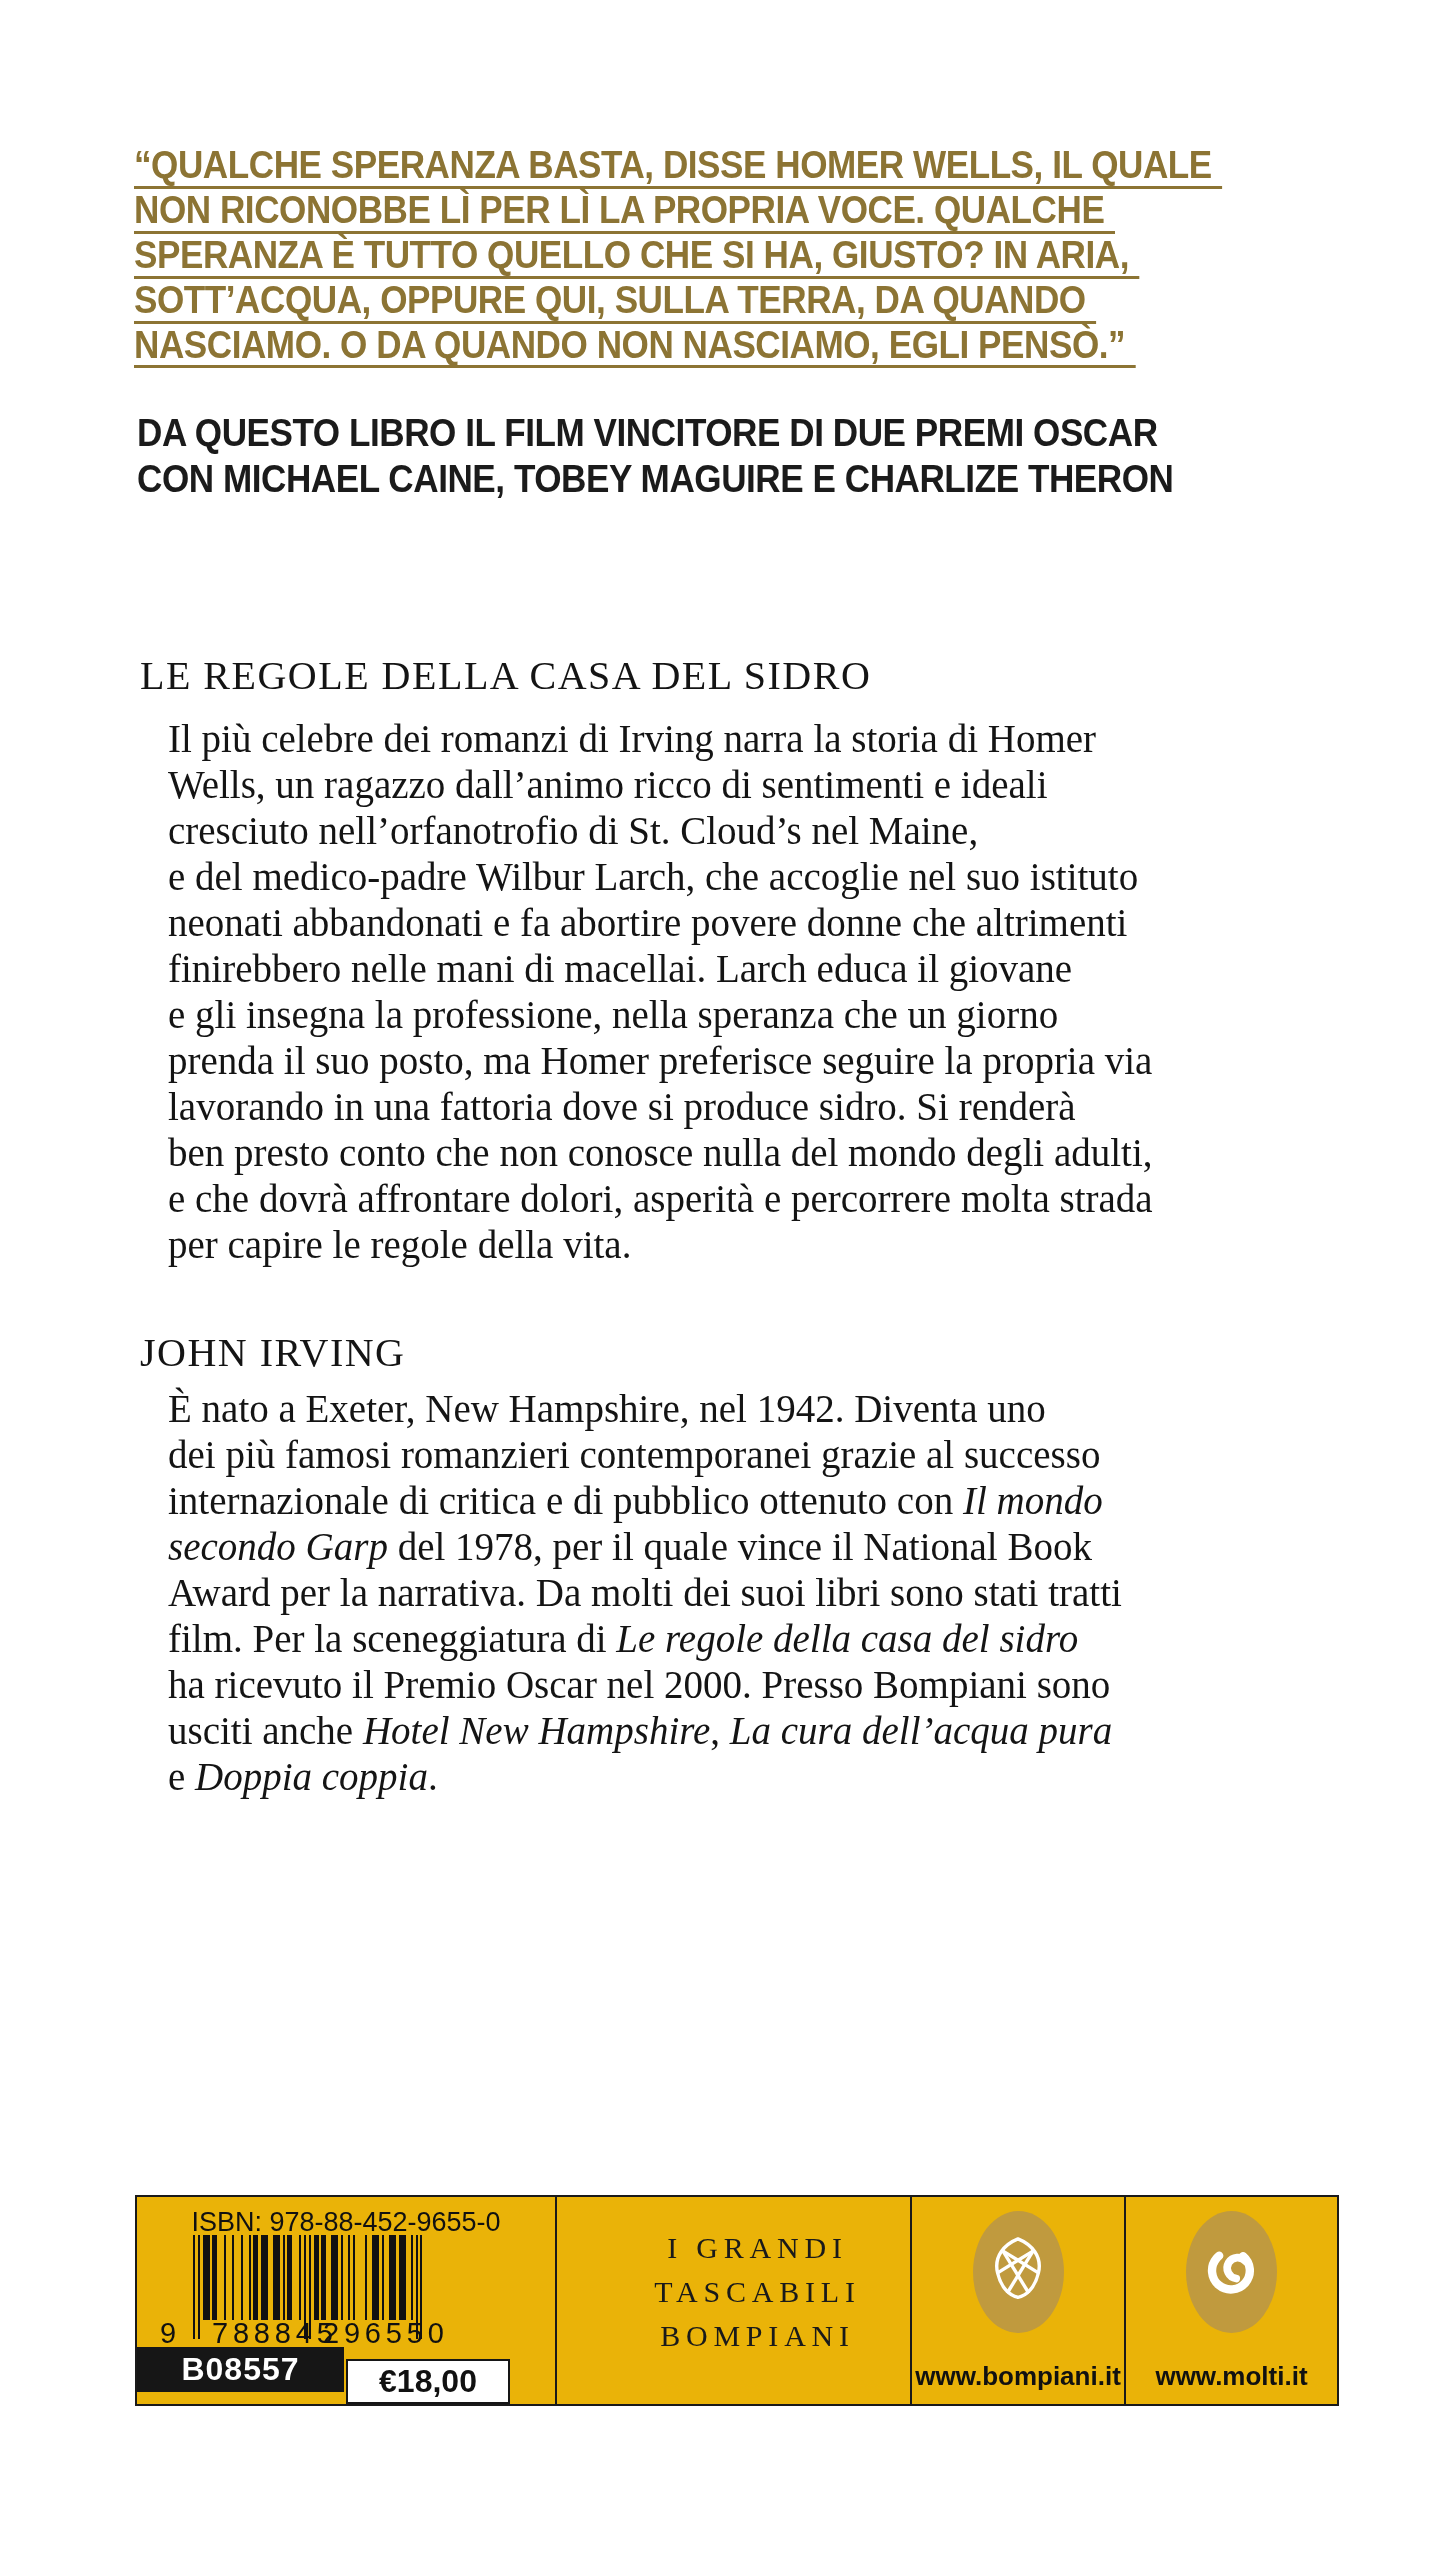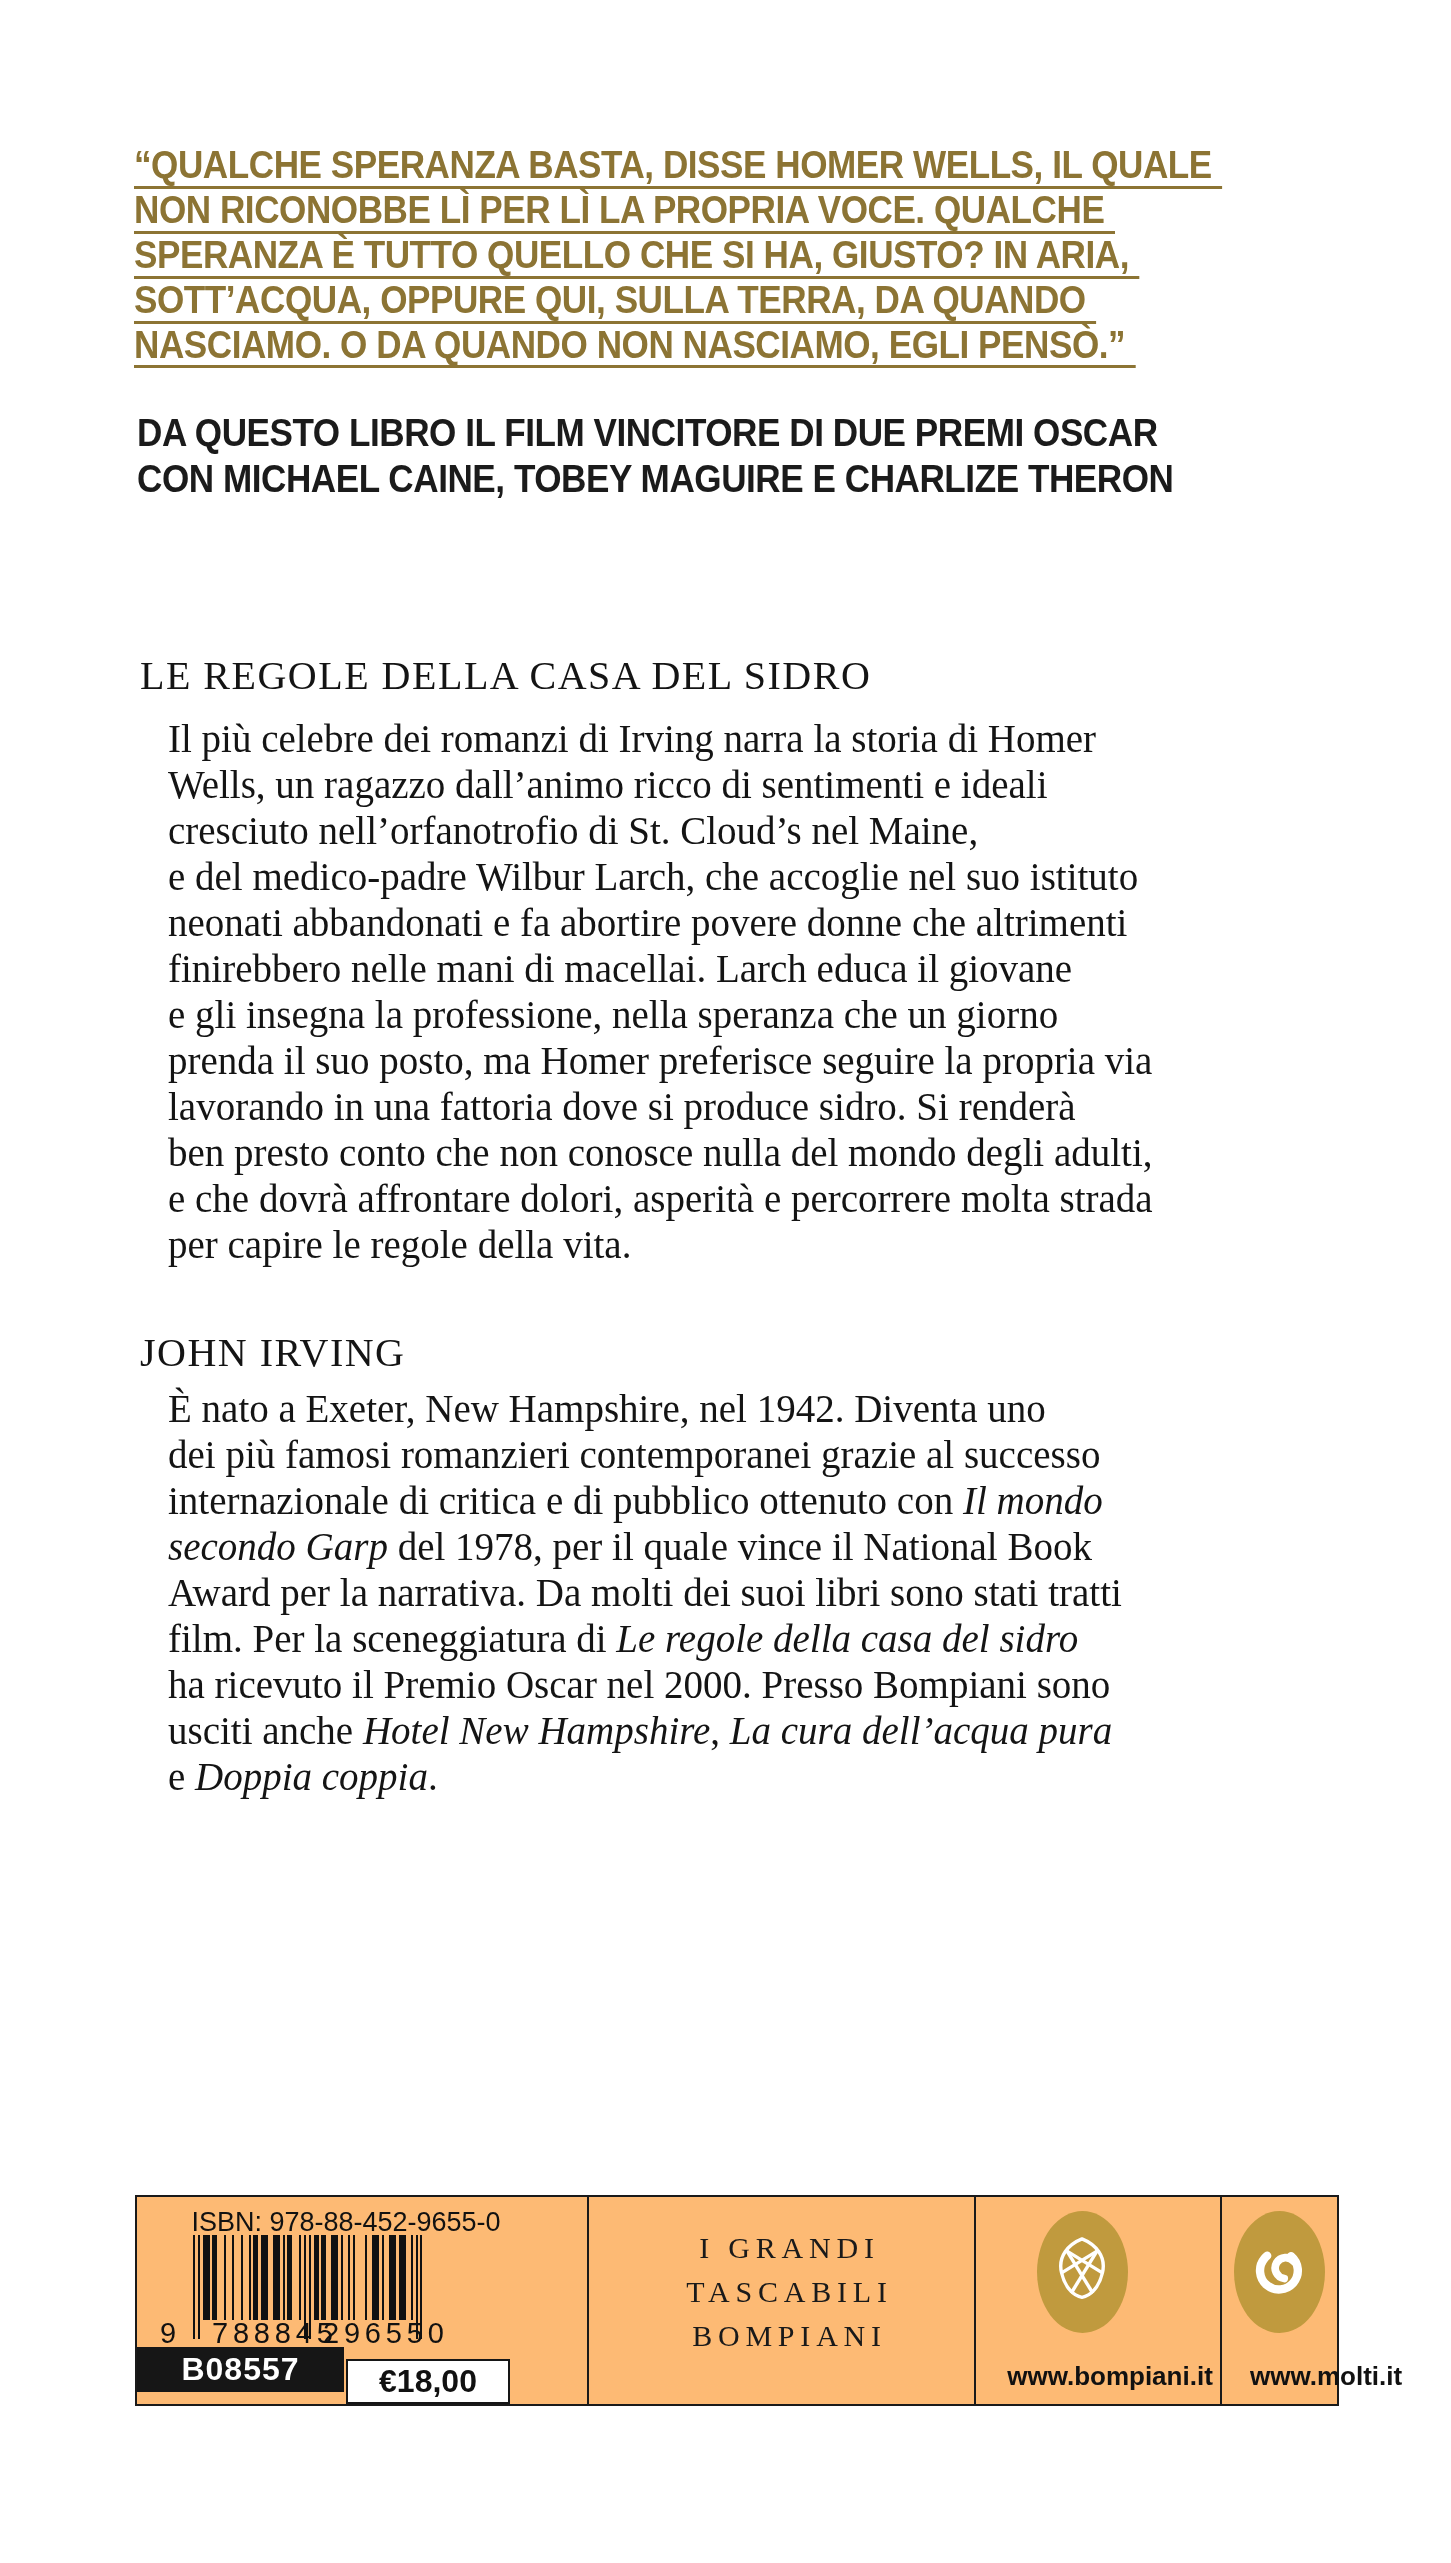--- a/index.html
+++ b/index.html
@@ -28,22 +28,22 @@
   #author-title { left:140px; top:1329px; }
 
   .serif-body { position:absolute; font-family:"Liberation Serif", serif;
            font-size:39px; line-height:46px; color:#141414;margin-left:28px; }
   #book-body   { left:140px; top:716px; }
   #author-body { left:140px; top:1386px; }
   .it { font-style:italic; }
 
   
   #footer { position:absolute; left:135px; top:2195px; width:1204px; height:211px;
-            border:2.9px solid #1a1a1a; box-sizing:border-box; background:#fdba74;
-            display:flex;gap:32px; }
+            border:2.9px solid #1a1a1a; box-sizing:border-box; background:#eab308;
+            display:flex; }
   .fcell { position:relative; height:100%; box-sizing:border-box; }
   #cell-isbn    { width:418px; }
   #cell-series  { width:355px; border-left:2.9px solid #1a1a1a; padding-top:29px;
                   text-align:center; font-family:"Liberation Serif", serif;
                   font-size:30px; letter-spacing:5.8px; line-height:44px; color:#1a1a1a;padding-left:48px; }
   #cell-bompiani{ width:214px; border-left:2.9px solid #1a1a1a; }
   #cell-giunti  { flex:1;      border-left:2.9px solid #1a1a1a; }
 
   #isbn-label { position:absolute; top:9.7px; left:0; width:100%; text-align:center;
                 font-family:"Liberation Sans", sans-serif; font-size:27px; color:#111; }
@@ -58,21 +58,21 @@
            font:bold 32px/45px "Liberation Sans", sans-serif; letter-spacing:1px; }
   #price { position:absolute; left:209px; bottom:0; width:164px; height:45px;
            border:2.9px solid #161616; box-sizing:border-box; background:#fff;
            text-align:center; color:#111;
            font:bold 32px/40px "Liberation Sans", sans-serif; }
 
   .logo-ellipse { width:91px; height:122px; border-radius:50%;
                   margin:13.5px auto 0; display:flex; align-items:center;
                   justify-content:center; }
   .logo-url { position:absolute; bottom:11.6px; left:0; width:100%; text-align:center;
-              font:bold 26px "Liberation Sans", sans-serif; color:#111;padding-left:28px; }
+              font:bold 26px "Liberation Sans", sans-serif; color:#111; }
 </style>
 </head>
 <body>
 
 <div>
 
   <div id="quote">
       <span class="qline">“QUALCHE SPERANZA BASTA, DISSE HOMER WELLS, IL QUALE</span>
       <span class="qline">NON RICONOBBE LÌ PER LÌ LA PROPRIA VOCE. QUALCHE</span>
       <span class="qline">SPERANZA È TUTTO QUELLO CHE SI HA, GIUSTO? IN ARIA,</span>

